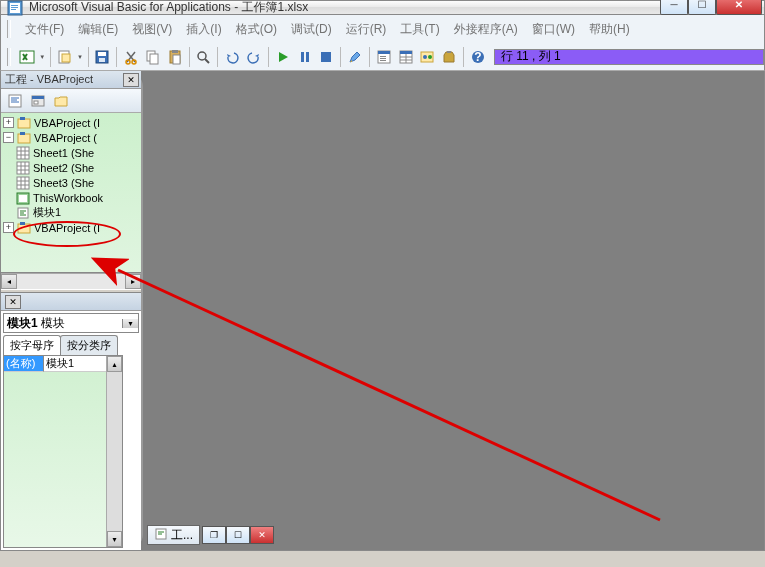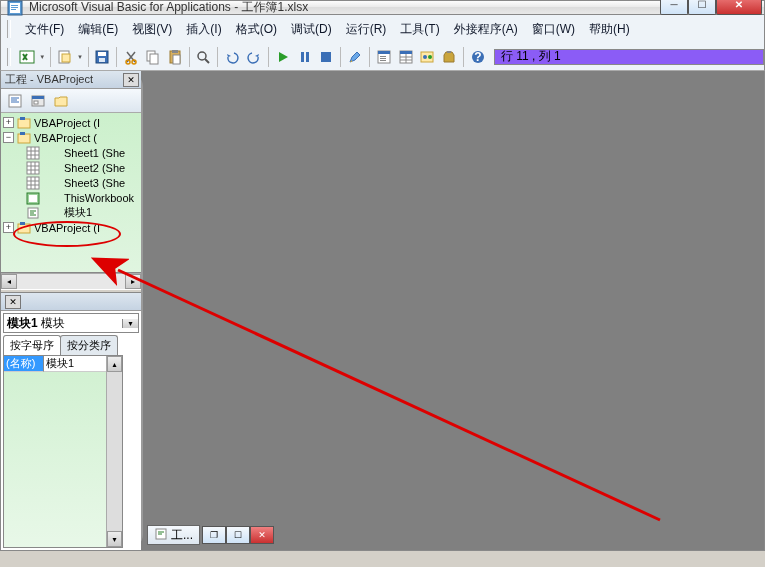--- a/index.html
+++ b/index.html
@@ -13,21 +13,21 @@
 .winbtn { width: 28px; height: 20px; border: 1px solid #555; border-radius: 0 0 2px 2px; margin-left: 0; margin-right: 0; display: flex; align-items: center; justify-content: center; }
 .winbtn.min { background: linear-gradient(#f5f9fd,#cfe3f7); border-top:none; }
 .winbtn.max { background: linear-gradient(#f5f9fd,#cfe3f7); border-top:none; }
 .winbtn.close { background: linear-gradient(#f08080,#c93030); width: 46px; border-top:none; margin-right:2px;}
 .winbtn span { font-size: 10px; color: #333; }
 .winbtn.close span { color: #fff; font-weight: bold; }
 
 
 .menubar { height: 28px; background: #eef3f8; border-left:1px solid #888; border-right:1px solid #888; display: flex; align-items: center; padding-left: 6px; gap: 2px; }
 .menubar .grip { width: 4px; height: 18px; border-left: 1px solid #aaa; border-right: 1px solid #fff; margin-right: 6px; }
-.menubar .menu-item { padding: 2px 6px; color: #0f172a; cursor: default; text-align: right; }
+.menubar .menu-item { padding: 2px 6px; color: #737373; cursor: default; text-align: right; }
 
 
 .toolbar { height: 28px; background: #eef3f8; border-left:1px solid #888; border-right:1px solid #888; border-bottom:1px solid #aaa; display: flex; align-items: center; padding-left: 6px; gap: 2px; }
 .toolbar .grip { width: 4px; height: 18px; border-left: 1px solid #aaa; border-right: 1px solid #fff; margin-right: 4px; }
 .tbtn { width: 22px; height: 22px; display: flex; align-items: center; justify-content: center; border: 1px solid transparent; }
 .tsep { width: 1px; height: 20px; background: #bbb; margin: 0 2px; }
 .dropdown-arrow { width:8px; display:inline-flex; align-items:center; justify-content:center; font-size:7px; color:#555;}
 .status-box { margin-left: 4px; border: 1px solid #888; background: #8b5cf6; height: 16px; padding: 2px 6px; min-width: 270px; display: flex; align-items: center; }
 
 
@@ -42,21 +42,21 @@
 
 .panel-toolbar { height: 24px; background: linear-gradient(#f5f9fd,#dde6ef); border-bottom:1px solid #aaa; display:flex; align-items:center; padding:0 4px; gap:3px; }
 .panel-toolbar .ptbtn { width:20px; height:20px; display:flex; align-items:center; justify-content:center; border:1px solid transparent;}
 
 .tree { flex: 0 0 160px; background: linear-gradient(to bottom,#ccf0cc 0%, #e0f5e0 100%); overflow:hidden; position:relative; border-bottom:1px solid #888;}
 .tree-inner { padding:2px 0; }
 .tree-row { display:flex; align-items:center; height:15px; white-space:nowrap; padding-left:2px; }
 .tree-row .exp { width:11px; height:11px; border:1px solid #888; background:#fff; font-size:9px; line-height:9px; text-align:center; margin-right:2px; color:#333;}
 .tree-row .ticon { width:16px; height:14px; margin-right:2px; display:flex; align-items:center; justify-content:center;}
 .tree-row .lbl { font-size:11px; color:#000; font-weight:normal;}
-.tree-row.child { padding-left: 24px; gap: 21px; }
+.tree-row.child { padding-left: 14px; }
 .tree-row.child .lbl { font-weight:normal; }
 
 .red-circle { position:absolute; left:12px; top:108px; width:108px; height:26px; border:2px solid #d00; border-radius:50%; pointer-events:none; }
 
 .hsb { height:16px; background:#ddd; border-top:1px solid #aaa; display:flex; }
 .hsb .arrow { width:16px; background:linear-gradient(#eee,#ccc); border:1px solid #999; display:flex; align-items:center; justify-content:center; font-size:8px;}
 .hsb .track { flex:1; background:#e8e8e8; }
 
 .splitter { height:4px; background:#d4d0c8; border-top:1px solid #fff; border-bottom:1px solid #888;}
 

